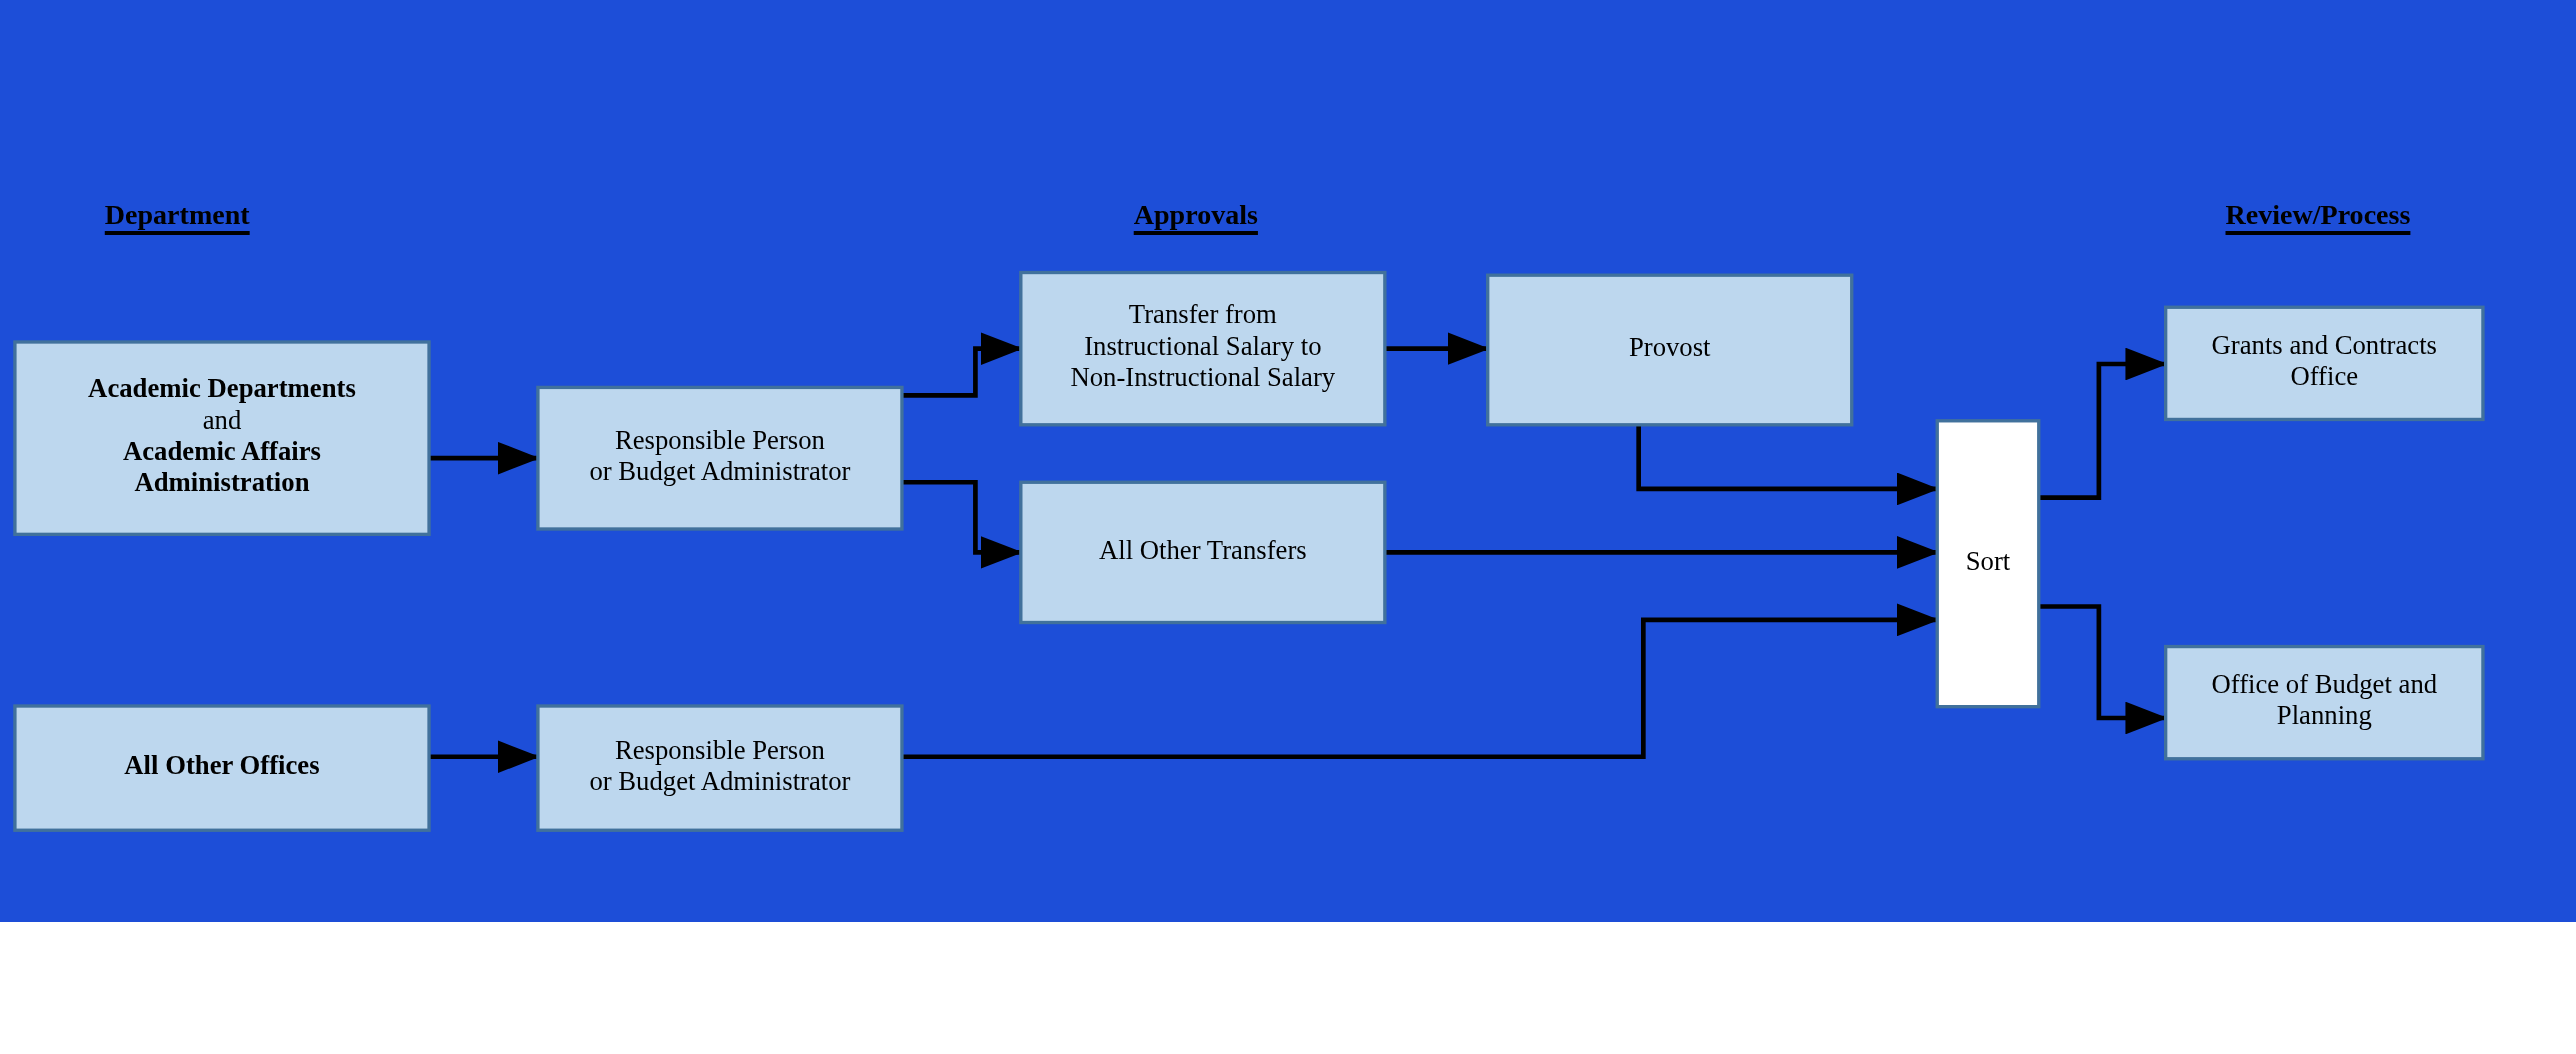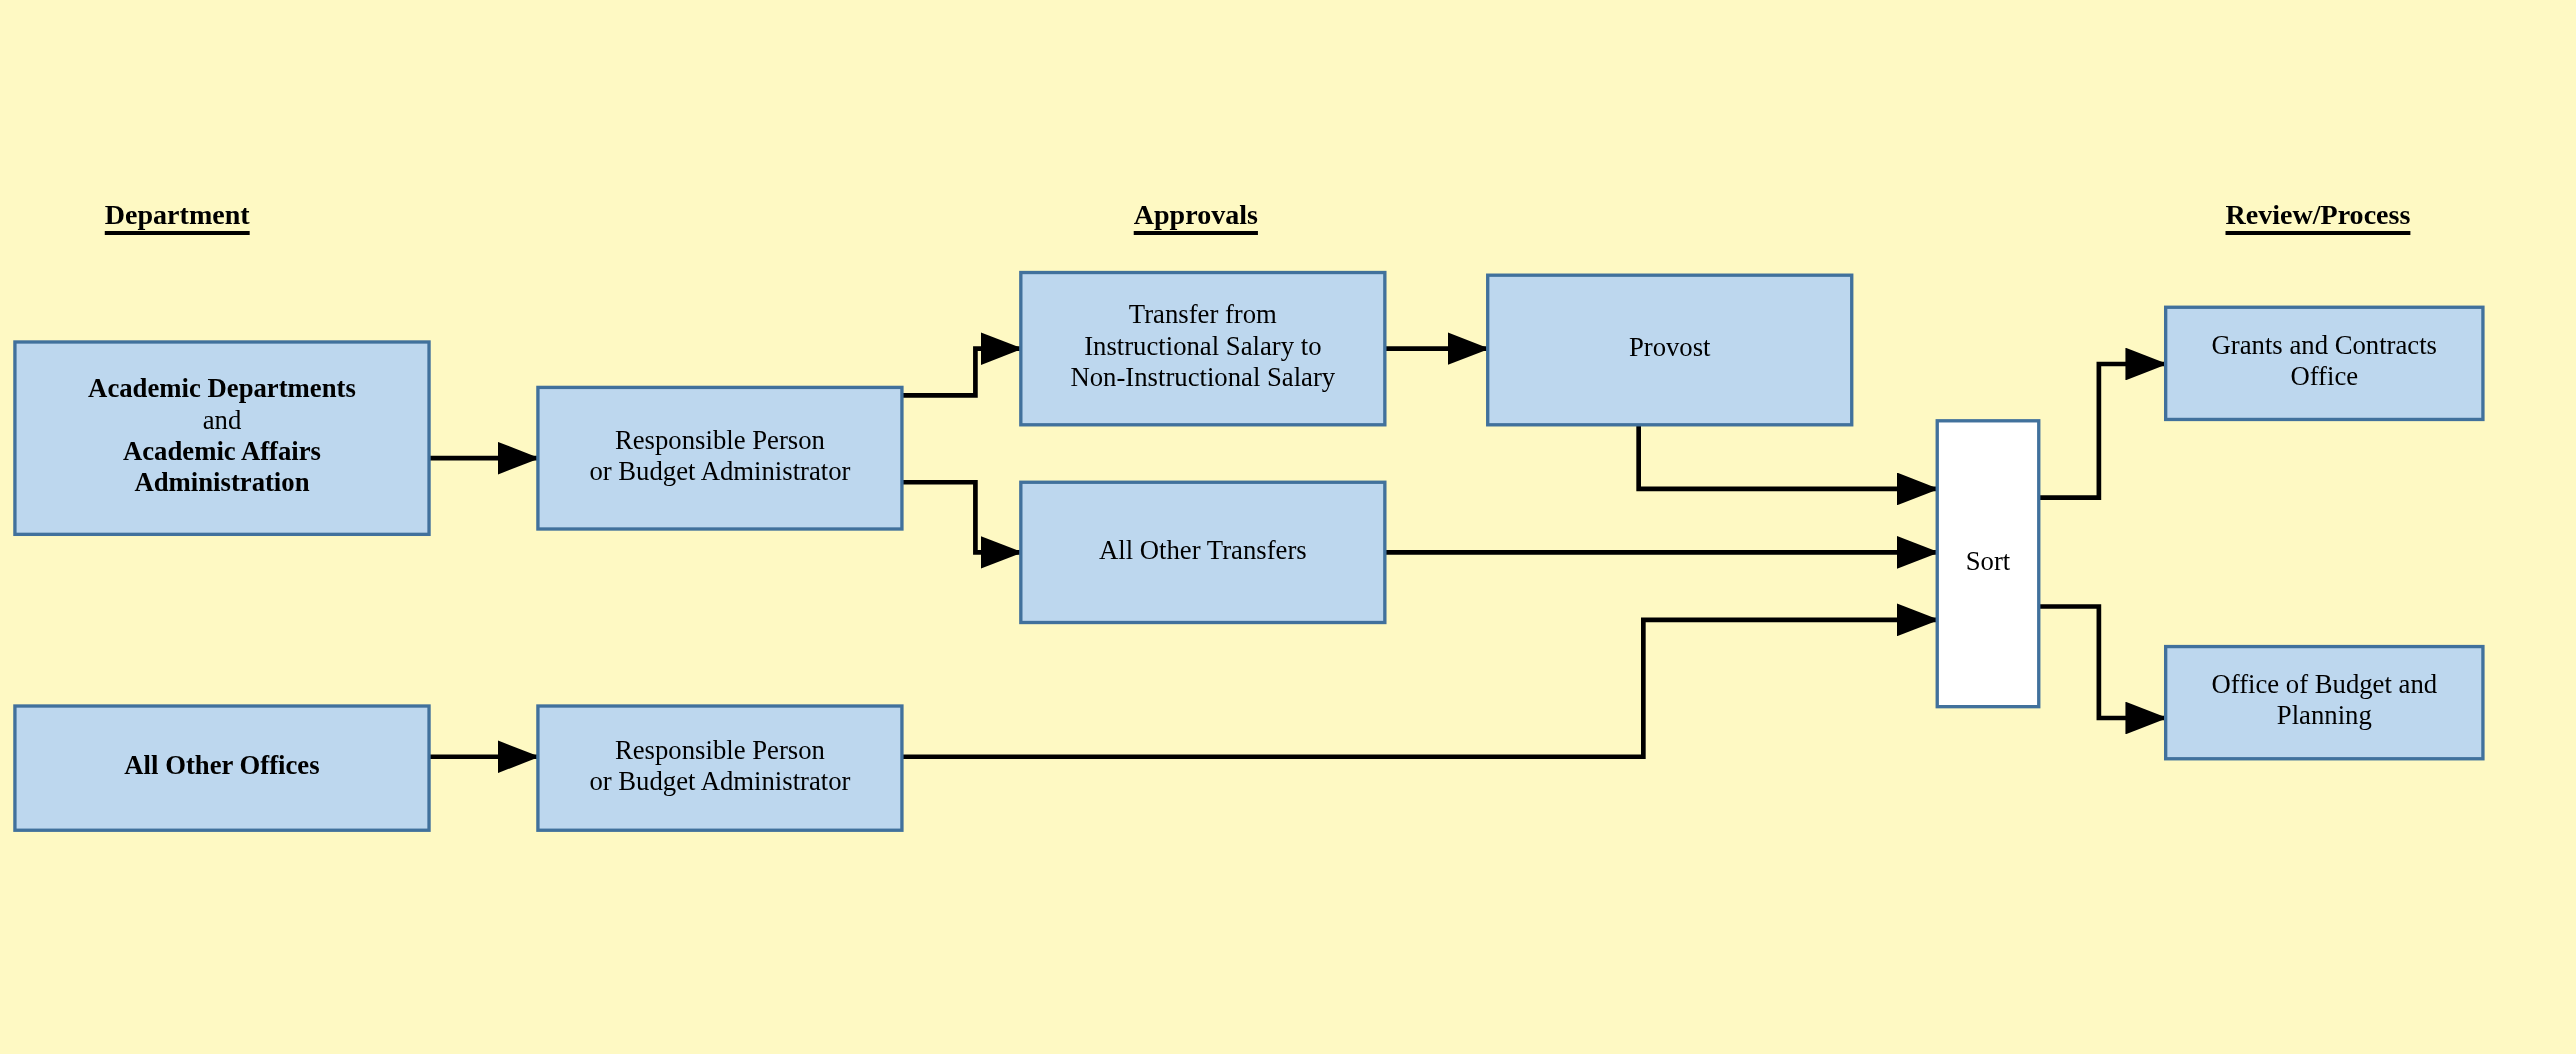--- a/index.html
+++ b/index.html
@@ -9,22 +9,22 @@
   }
   body {
     width: 2576px;
     height: 1054px;
     font-family: "Liberation Serif", "DejaVu Serif", serif;
     overflow: hidden;
   }
   #diagram-root {
     position: relative;
     width: 2576px;
-    height: 1054px;
-    background: #fef9c3;
+    height: 922px;
+    background: #1d4ed8;
   }
   svg.flow-canvas {
     position: absolute;
     top: 0;
     left: 0;
     width: 2576px;
     height: 1054px;
     display: block;
   }
   .col-header {

